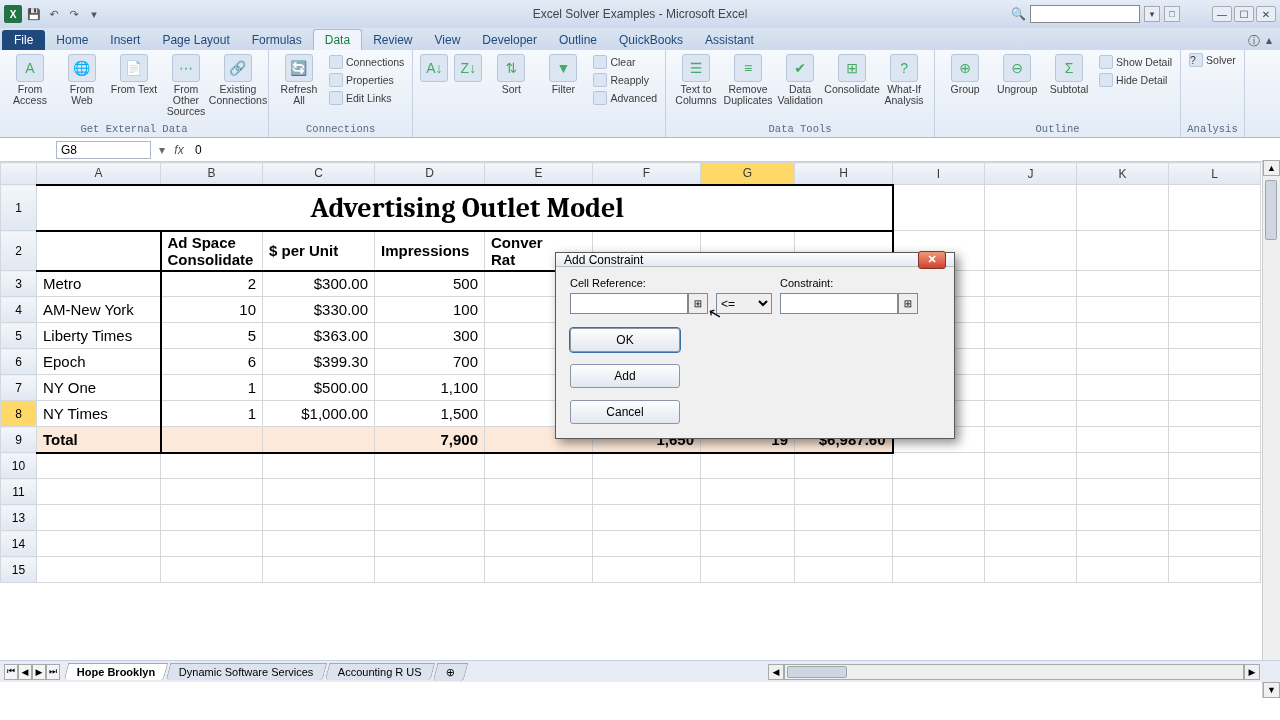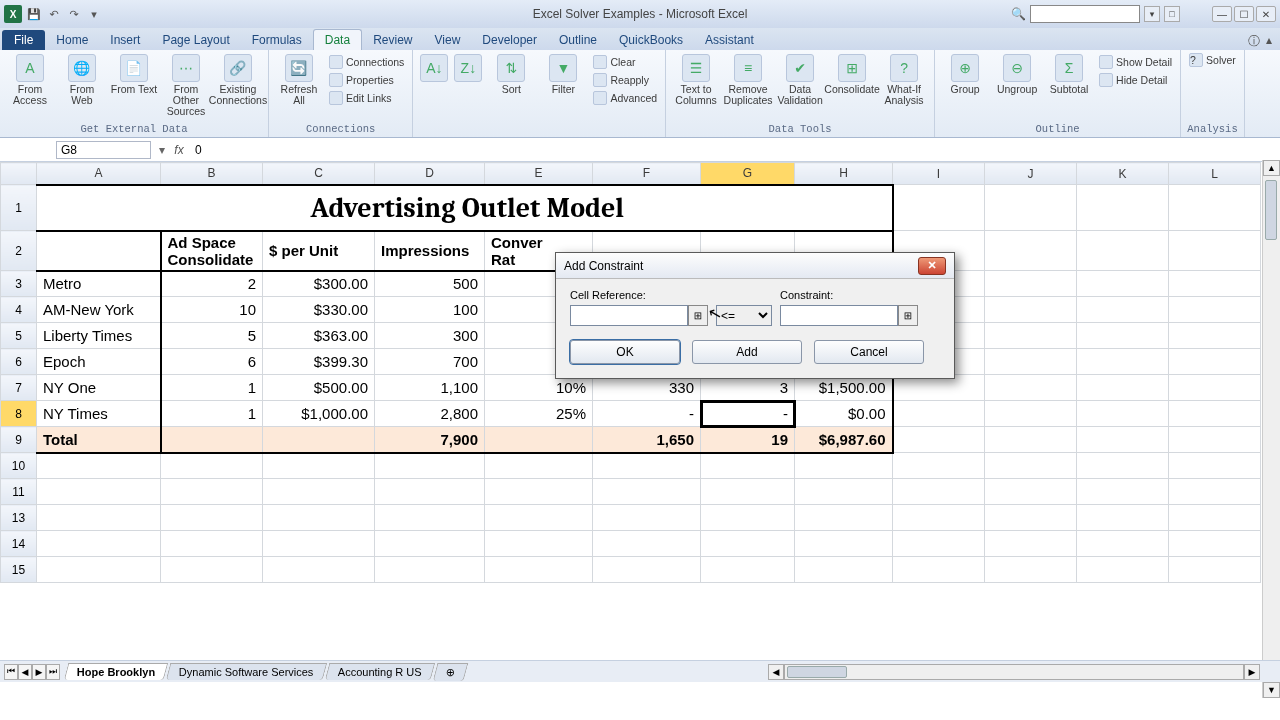--- a/index.html
+++ b/index.html
@@ -77,30 +77,30 @@
 .sheettabs .hscroll .track { width:460px; height:16px; border:1px solid #aaa; background:#efefef; position:relative; }
 .sheettabs .hscroll .thumb { position:absolute; left:2px; top:1px; width:60px; height:12px; background:#cfd6e2; border:1px solid #9aa; border-radius:2px; }
 
 
 .vscroll { position:absolute; right:0; top:160px; width:18px; bottom:22px; background:#efefef; border-left:1px solid #ccc; }
 .vscroll .arrow { height:16px; border:1px solid #aaa; background:#f0f0f0; font-size:9px; display:flex; align-items:center; justify-content:center; }
 .vscroll .thumb { position:absolute; top:20px; left:2px; width:12px; height:60px; background:#cfd6e2; border:1px solid #9aa; border-radius:2px; }
 
 
 .dialog { position:absolute; left:555px; top:252px; width:400px; background:#f0f0f0; border:1px solid #5a5a5a; box-shadow:4px 4px 10px rgba(0,0,0,0.45); font-size:12px; }
-.dialog .dtitle { height:26px; background:linear-gradient(#fdfdfd,#e4e9f2); display:flex; align-items:center; padding:0 8px; font-size:12px; border-bottom:1px solid #bbb; }
+.dialog .dtitle { height:14px; background:linear-gradient(#fdfdfd,#e4e9f2); display:flex; align-items:center; padding:0 8px; font-size:12px; border-bottom:1px solid #bbb; }
 .dialog .dtitle .close { margin-left:auto; width:28px; height:18px; background:linear-gradient(#e97,#c43); border:1px solid #832; border-radius:3px; color:#fff; display:flex; align-items:center; justify-content:center; font-weight:bold; font-size:11px; }
 .dialog .body { padding:10px 14px 14px 14px; }
 .dialog .row1 { display:flex; gap:8px; align-items:flex-end; margin-bottom:14px; }
 .dialog .field { display:flex; flex-direction:column; gap:4px; }
 .dialog label { font-size:11px; }
 .dialog input.ref { width:118px; height:21px; border:1px solid #7a8aa0; padding:0 3px; font-size:12px; }
 .dialog .refbtn { width:20px; height:21px; border:1px solid #888; background:#eee; display:flex; align-items:center; justify-content:center; font-size:10px; }
 .dialog select { width:56px; height:21px; border:1px solid #7a8aa0; font-size:12px; }
-.dialog .btnrow { display:flex; gap:12px; }
+.dialog .btnrow { display:flex; gap:12px;flex-direction:column; }
 .dialog button { width:110px; height:24px; border:1px solid #8a96a8; background:linear-gradient(#fefefe,#e2e8f0); border-radius:3px; font-size:12px; }
 .dialog button.ok { outline:1px solid #3b6ea5; }
 
 .cursor { position:absolute; left:708px; top:304px; font-size:16px; transform:rotate(-15deg); pointer-events:none; }
 </style>
 </head>
 <body>
 
 <div class="titlebar">
   <div class="qat">
@@ -423,21 +423,21 @@
           <td></td>
           <td></td>
           <td></td>
           <td></td>
         </tr>
   <tr>
           <th class="rowhead sel">8</th>
           <td class="bthick-r">NY Times</td>
           <td class="right">1</td>
           <td class="right">$1,000.00</td>
-          <td class="right">2,800</td>
+          <td class="right">1,500</td>
           <td class="right">25%</td>
           <td class="right">-</td>
           <td class="right selcell">-</td>
           <td class="right bthick-r">$0.00</td>
           <td></td>
           <td></td>
           <td></td>
           <td></td>
         </tr>
   <tr class="totalrow">

